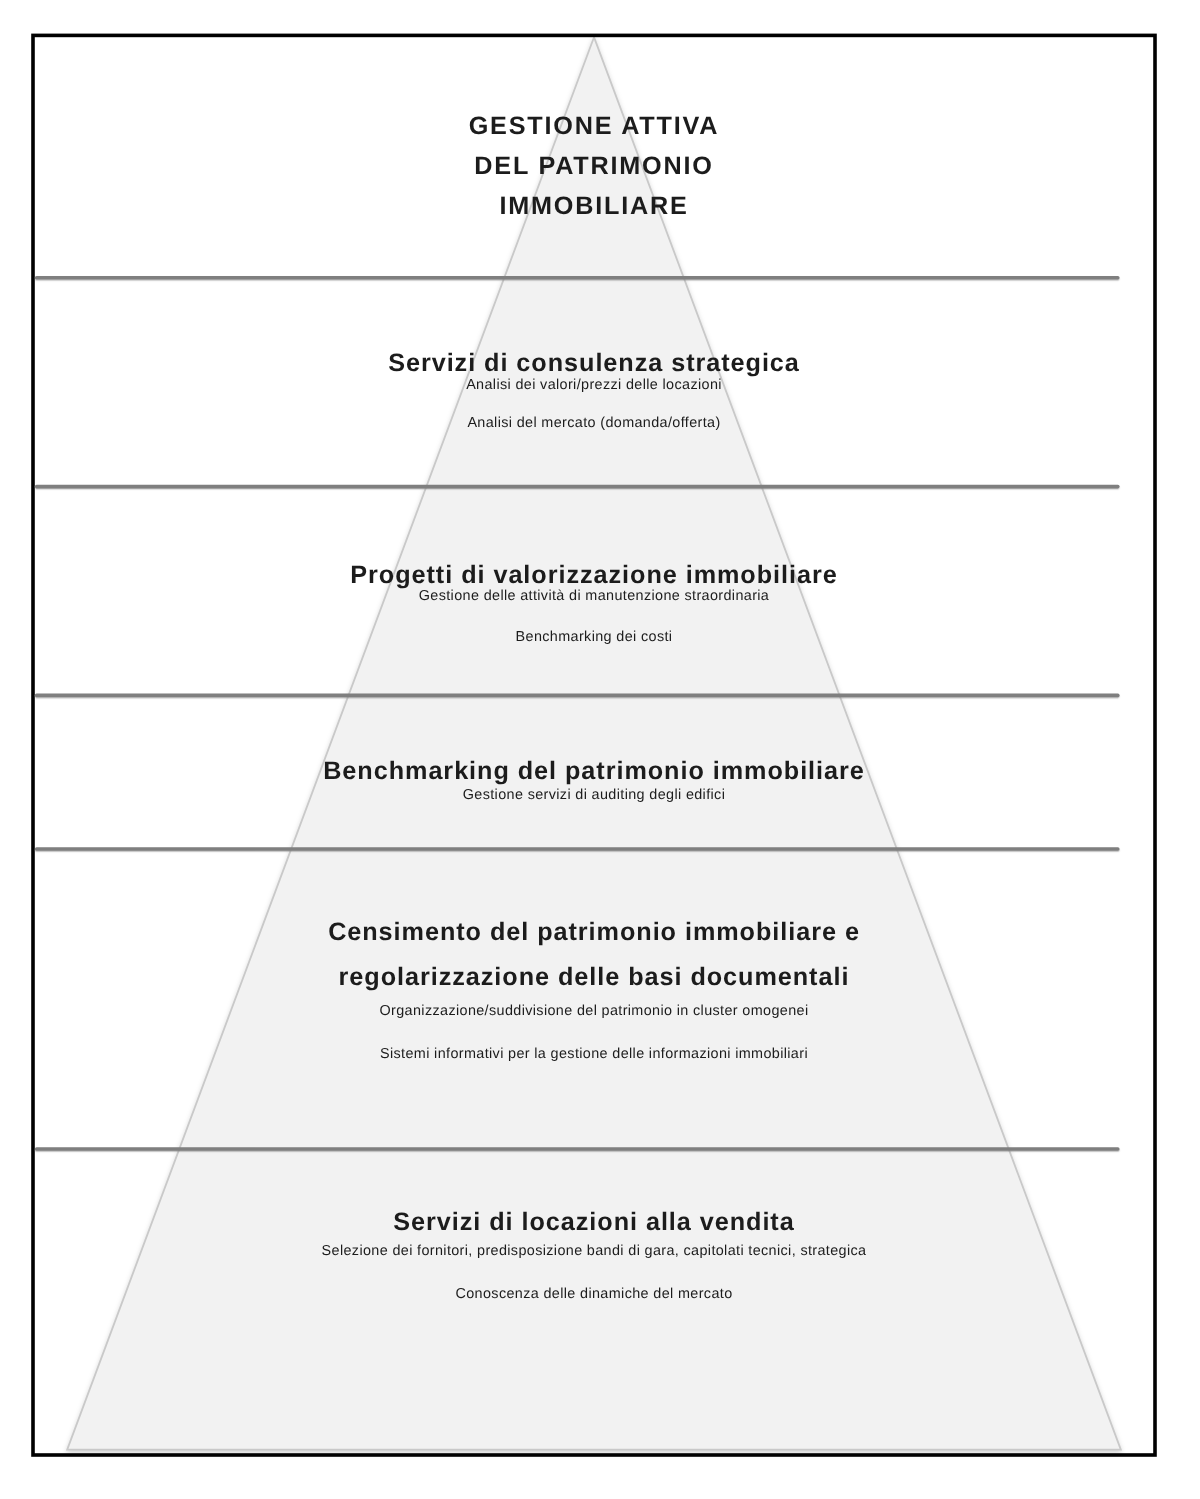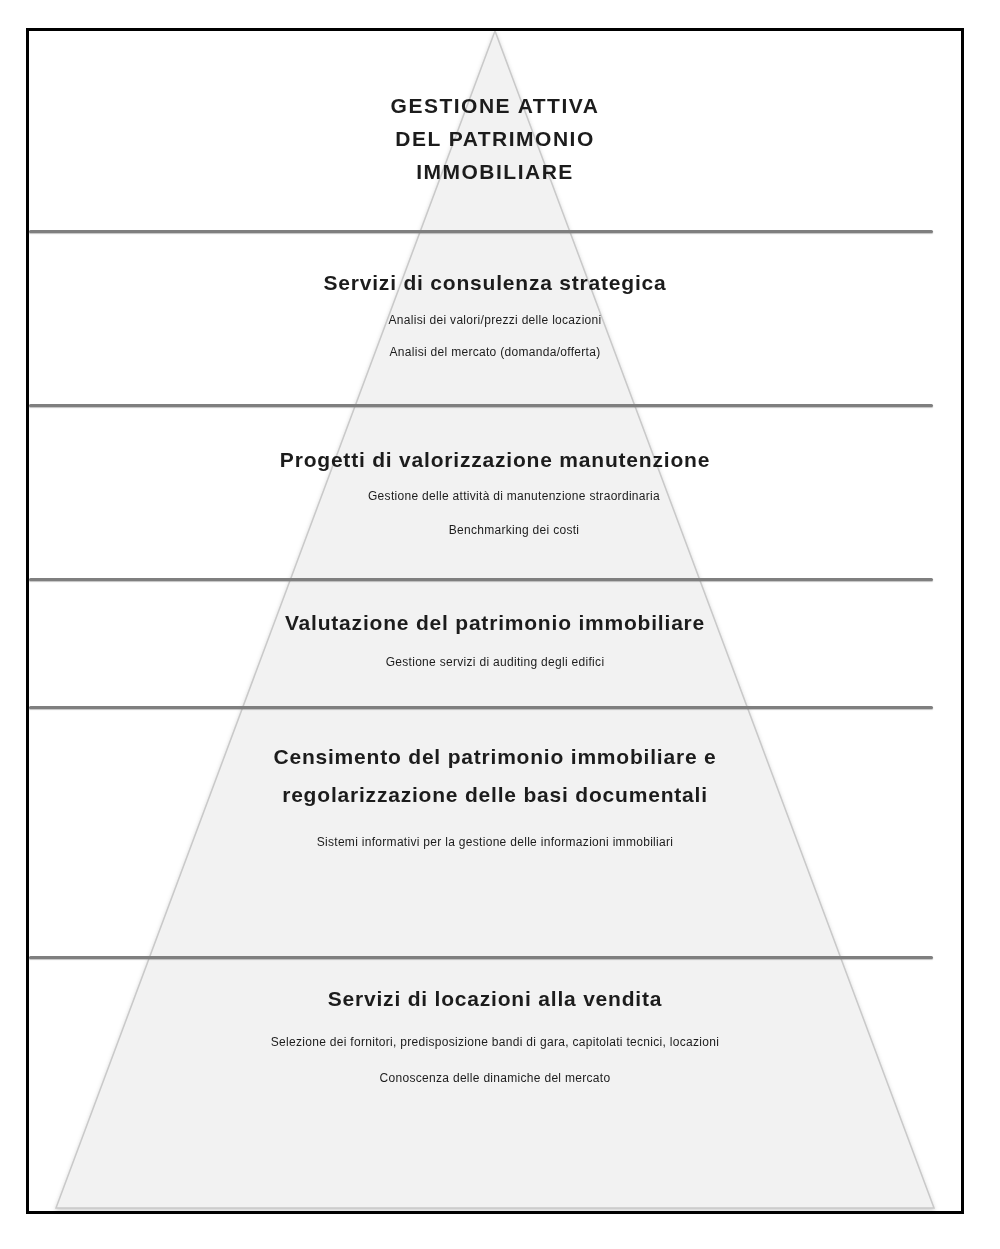--- a/index.html
+++ b/index.html
@@ -13,24 +13,24 @@
   }
   .pyramid-svg{position:absolute;left:0;top:0;width:1000px;height:1249px;}
   .pyramid-svg polygon{filter:drop-shadow(0px 2px 2px rgba(0,0,0,0.18));}
   .divider{
     position:absolute;left:29px;width:904px;height:3px;border-radius:2px;
     box-shadow:0 1px 1px rgba(120,120,120,0.45);
   }
   .d1{top:230px}.d2{top:404px}.d3{top:578px}.d4{top:706px}.d5{top:956px}
   .txt{position:absolute;left:29px;width:932px;text-align:center;}
   .apex-title{top:89px;font-size:21px;font-weight:bold;line-height:33px;letter-spacing:1.5px;}
-  .th{font-size:21px;font-weight:bold;line-height:26px;letter-spacing:0.8px;}
+  .th{font-size:21px;font-weight:bold;line-height:26px;letter-spacing:0.8px;margin-top:20px;}
   .ti{font-size:12px;line-height:34px;letter-spacing:0.3px;}
   .t1h{top:270px}.t1i{top:304px;line-height:32px;}
-  .t2h{top:447px}.t2i{top:479px;margin-left:19px;}
+  .t2h{top:447px}.t2i{top:479px;}
   .t3h{top:610px}.t3i{top:645px;}
   .t4h{top:738px;line-height:38px;}.t4i{top:824px;line-height:36px;}
   .t5h{top:986px}.t5i{top:1024px;line-height:36px;}
 </style>
 </head>
 <body>
 
 <div class="page">
 
   <svg class="pyramid-svg" viewBox="0 0 1000 1249" xmlns="http://www.w3.org/2000/svg">
@@ -50,38 +50,39 @@
     <div>DEL PATRIMONIO</div>
     <div>IMMOBILIARE</div>
   </div>
 
   <div class="txt th t1h">Servizi di consulenza strategica</div>
   <div class="txt ti t1i">
     <div>Analisi dei valori/prezzi delle locazioni</div>
     <div>Analisi del mercato (domanda/offerta)</div>
   </div>
 
-  <div class="txt th t2h">Progetti di valorizzazione manutenzione</div>
+  <div class="txt th t2h">Progetti di valorizzazione immobiliare</div>
   <div class="txt ti t2i">
     <div>Gestione delle attività di manutenzione straordinaria</div>
     <div>Benchmarking dei costi</div>
   </div>
 
-  <div class="txt th t3h">Valutazione del patrimonio immobiliare</div>
+  <div class="txt th t3h">Benchmarking del patrimonio immobiliare</div>
   <div class="txt ti t3i">
     <div>Gestione servizi di auditing degli edifici</div>
   </div>
 
   <div class="txt th t4h">
     <div>Censimento del patrimonio immobiliare e</div>
     <div>regolarizzazione delle basi documentali</div>
   </div>
   <div class="txt ti t4i">
+    <div>Organizzazione/suddivisione del patrimonio in cluster omogenei</div>
     <div>Sistemi informativi per la gestione delle informazioni immobiliari</div>
   </div>
 
   <div class="txt th t5h">Servizi di locazioni alla vendita</div>
   <div class="txt ti t5i">
-    <div>Selezione dei fornitori, predisposizione bandi di gara, capitolati tecnici, locazioni</div>
+    <div>Selezione dei fornitori, predisposizione bandi di gara, capitolati tecnici, strategica</div>
     <div>Conoscenza delle dinamiche del mercato</div>
   </div>
 
 </div>
 
 </body></html>

